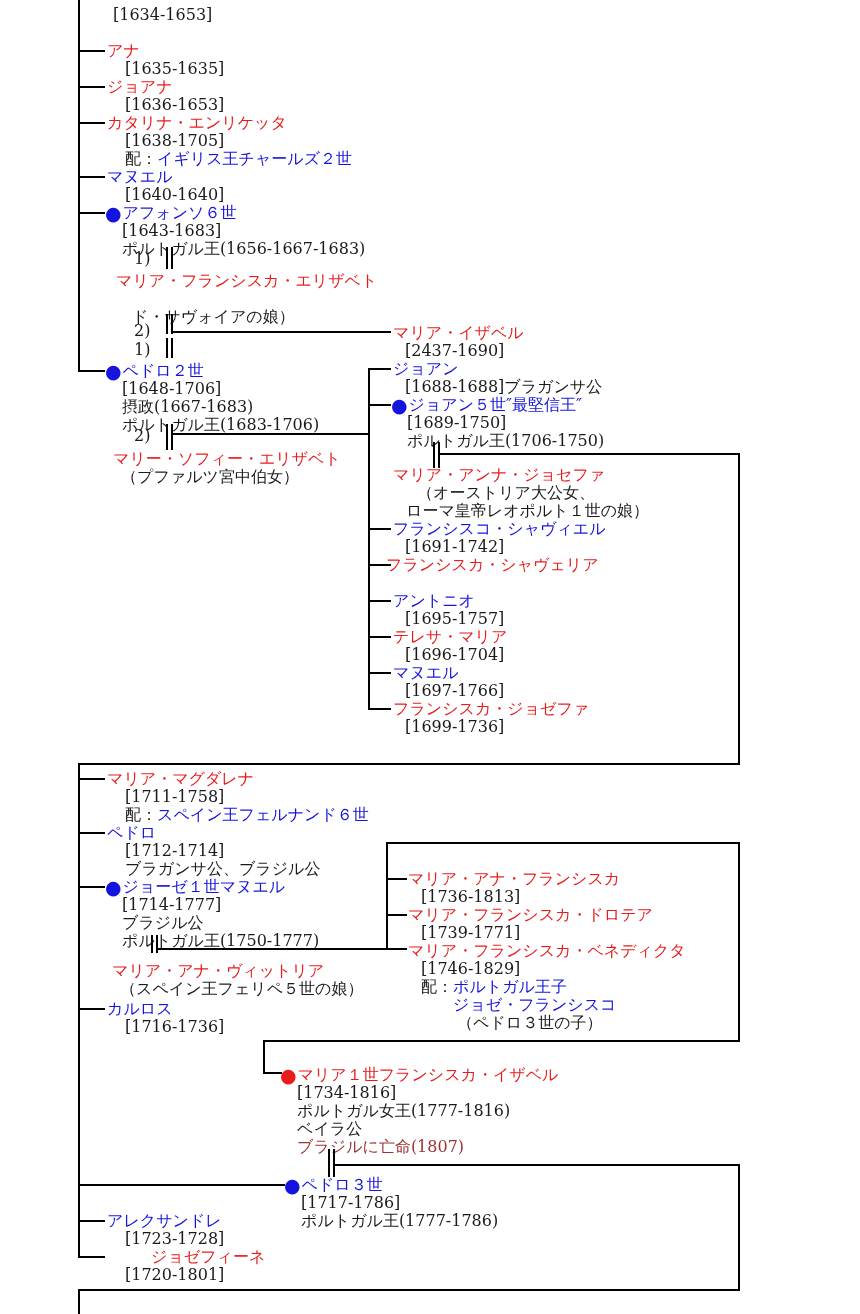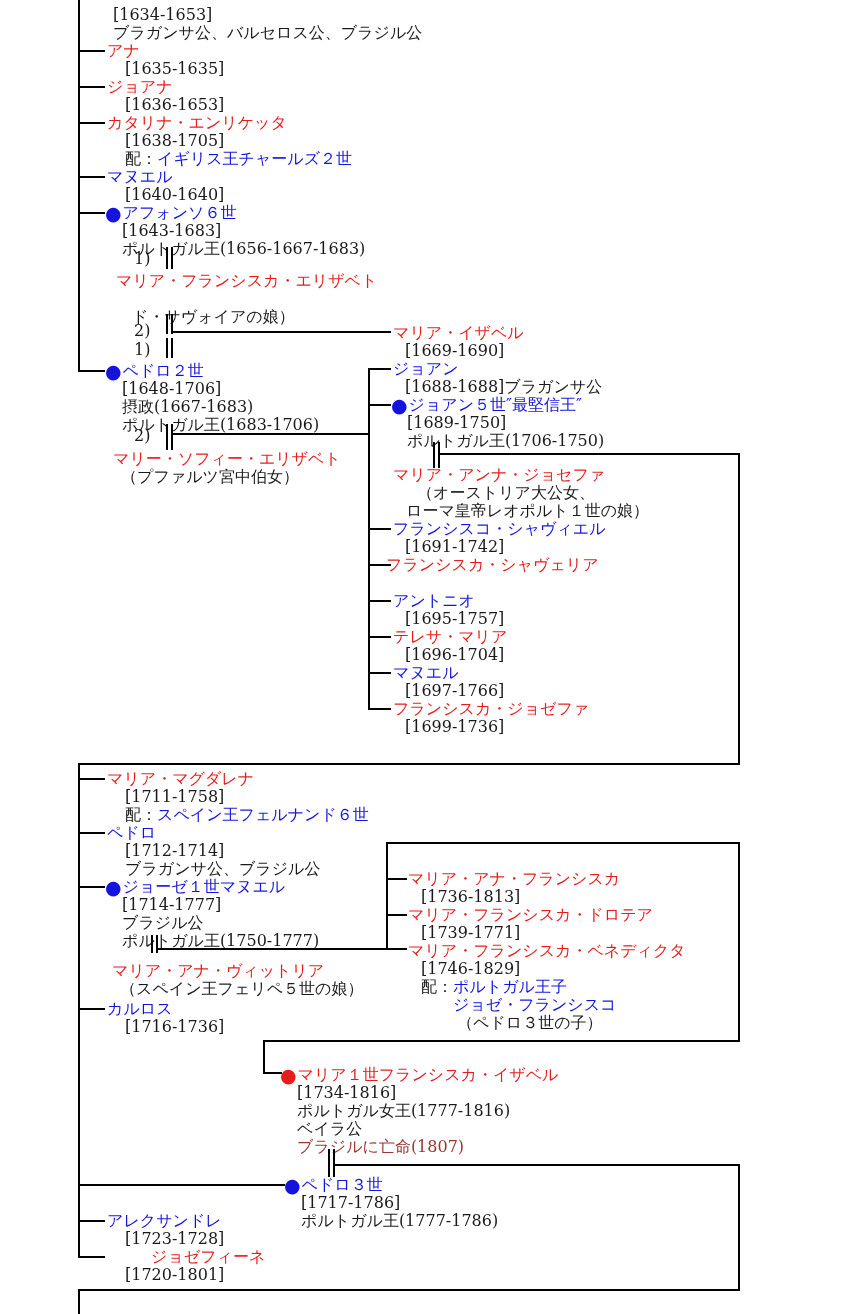--- a/index.html
+++ b/index.html
@@ -14,21 +14,20 @@
   .dot{font-size:19px;line-height:16px;vertical-align:-2px;margin-right:1px;}
   .hline{position:absolute;height:2px;background:#000;}
   .vline{position:absolute;width:2px;background:#000;}
   .dbar{position:absolute;width:3px;border-left:2px solid #000;border-right:2px solid #000;}
 </style>
 </head>
 <body>
 
 <div id="stage">
     <div class="row" style="left: 113px; top: 6px;"><span class="c-k">[1634-1653]</span></div>
-    <div class="row" style="left: 113px; top: 24px;"><span class="c-k">ブラガンサ公、バルセロス公、ブラジル公</span></div>
     <div class="row" style="left: 107px; top: 42px;"><span class="c-r">アナ</span></div>
     <div class="row" style="left: 125px; top: 60px;"><span class="c-k">[1635-1635]</span></div>
     <div class="row" style="left: 107px; top: 78px;"><span class="c-r">ジョアナ</span></div>
     <div class="row" style="left: 125px; top: 96px;"><span class="c-k">[1636-1653]</span></div>
     <div class="row" style="left: 107px; top: 114px;"><span class="c-r">カタリナ・エンリケッタ</span></div>
     <div class="row" style="left: 125px; top: 132px;"><span class="c-k">[1638-1705]</span></div>
     <div class="row" style="left: 125px; top: 150px;"><span class="c-k">配：</span><span class="c-b">イギリス王チャールズ２世</span></div>
     <div class="row" style="left: 107px; top: 168px;"><span class="c-b">マヌエル</span></div>
     <div class="row" style="left: 125px; top: 186px;"><span class="c-k">[1640-1640]</span></div>
     <div class="row" style="left: 105px; top: 204px;"><span class="c-b dot">●</span><span class="c-b">アフォンソ６世</span></div>
@@ -40,21 +39,21 @@
     <div class="row" style="left: 134px; top: 322px;"><span class="c-k">2)</span></div>
     <div class="row" style="left: 134px; top: 341px;"><span class="c-k">1)</span></div>
     <div class="row" style="left: 105px; top: 362px;"><span class="c-b dot">●</span><span class="c-b">ペドロ２世</span></div>
     <div class="row" style="left: 122px; top: 380px;"><span class="c-k">[1648-1706]</span></div>
     <div class="row" style="left: 122px; top: 398px;"><span class="c-k">摂政(1667-1683)</span></div>
     <div class="row" style="left: 122px; top: 416px;"><span class="c-k">ポルトガル王(1683-1706)</span></div>
     <div class="row" style="left: 134px; top: 427px;"><span class="c-k">2)</span></div>
     <div class="row" style="left: 113px; top: 450px;"><span class="c-r">マリー・ソフィー・エリザベト</span></div>
     <div class="row" style="left: 121px; top: 468px;"><span class="c-k">（プファルツ宮中伯女）</span></div>
     <div class="row" style="left: 393px; top: 324px;"><span class="c-r">マリア・イザベル</span></div>
-    <div class="row" style="left: 405px; top: 342px;"><span class="c-k">[1669-1690]</span></div>
+    <div class="row" style="left: 405px; top: 342px;"><span class="c-k">[2437-1690]</span></div>
     <div class="row" style="left: 393px; top: 360px;"><span class="c-b">ジョアン</span></div>
     <div class="row" style="left: 405px; top: 378px;"><span class="c-k">[1688-1688]ブラガンサ公</span></div>
     <div class="row" style="left: 391px; top: 396px;"><span class="c-b dot">●</span><span class="c-b">ジョアン５世″最堅信王″</span></div>
     <div class="row" style="left: 407px; top: 414px;"><span class="c-k">[1689-1750]</span></div>
     <div class="row" style="left: 407px; top: 432px;"><span class="c-k">ポルトガル王(1706-1750)</span></div>
     <div class="row" style="left: 393px; top: 466px;"><span class="c-r">マリア・アンナ・ジョセファ</span></div>
     <div class="row" style="left: 417px; top: 484px;"><span class="c-k">（オーストリア大公女、</span></div>
     <div class="row" style="left: 406px; top: 502px;"><span class="c-k">ローマ皇帝レオポルト１世の娘）</span></div>
     <div class="row" style="left: 393px; top: 520px;"><span class="c-b">フランシスコ・シャヴィエル</span></div>
     <div class="row" style="left: 405px; top: 538px;"><span class="c-k">[1691-1742]</span></div>

